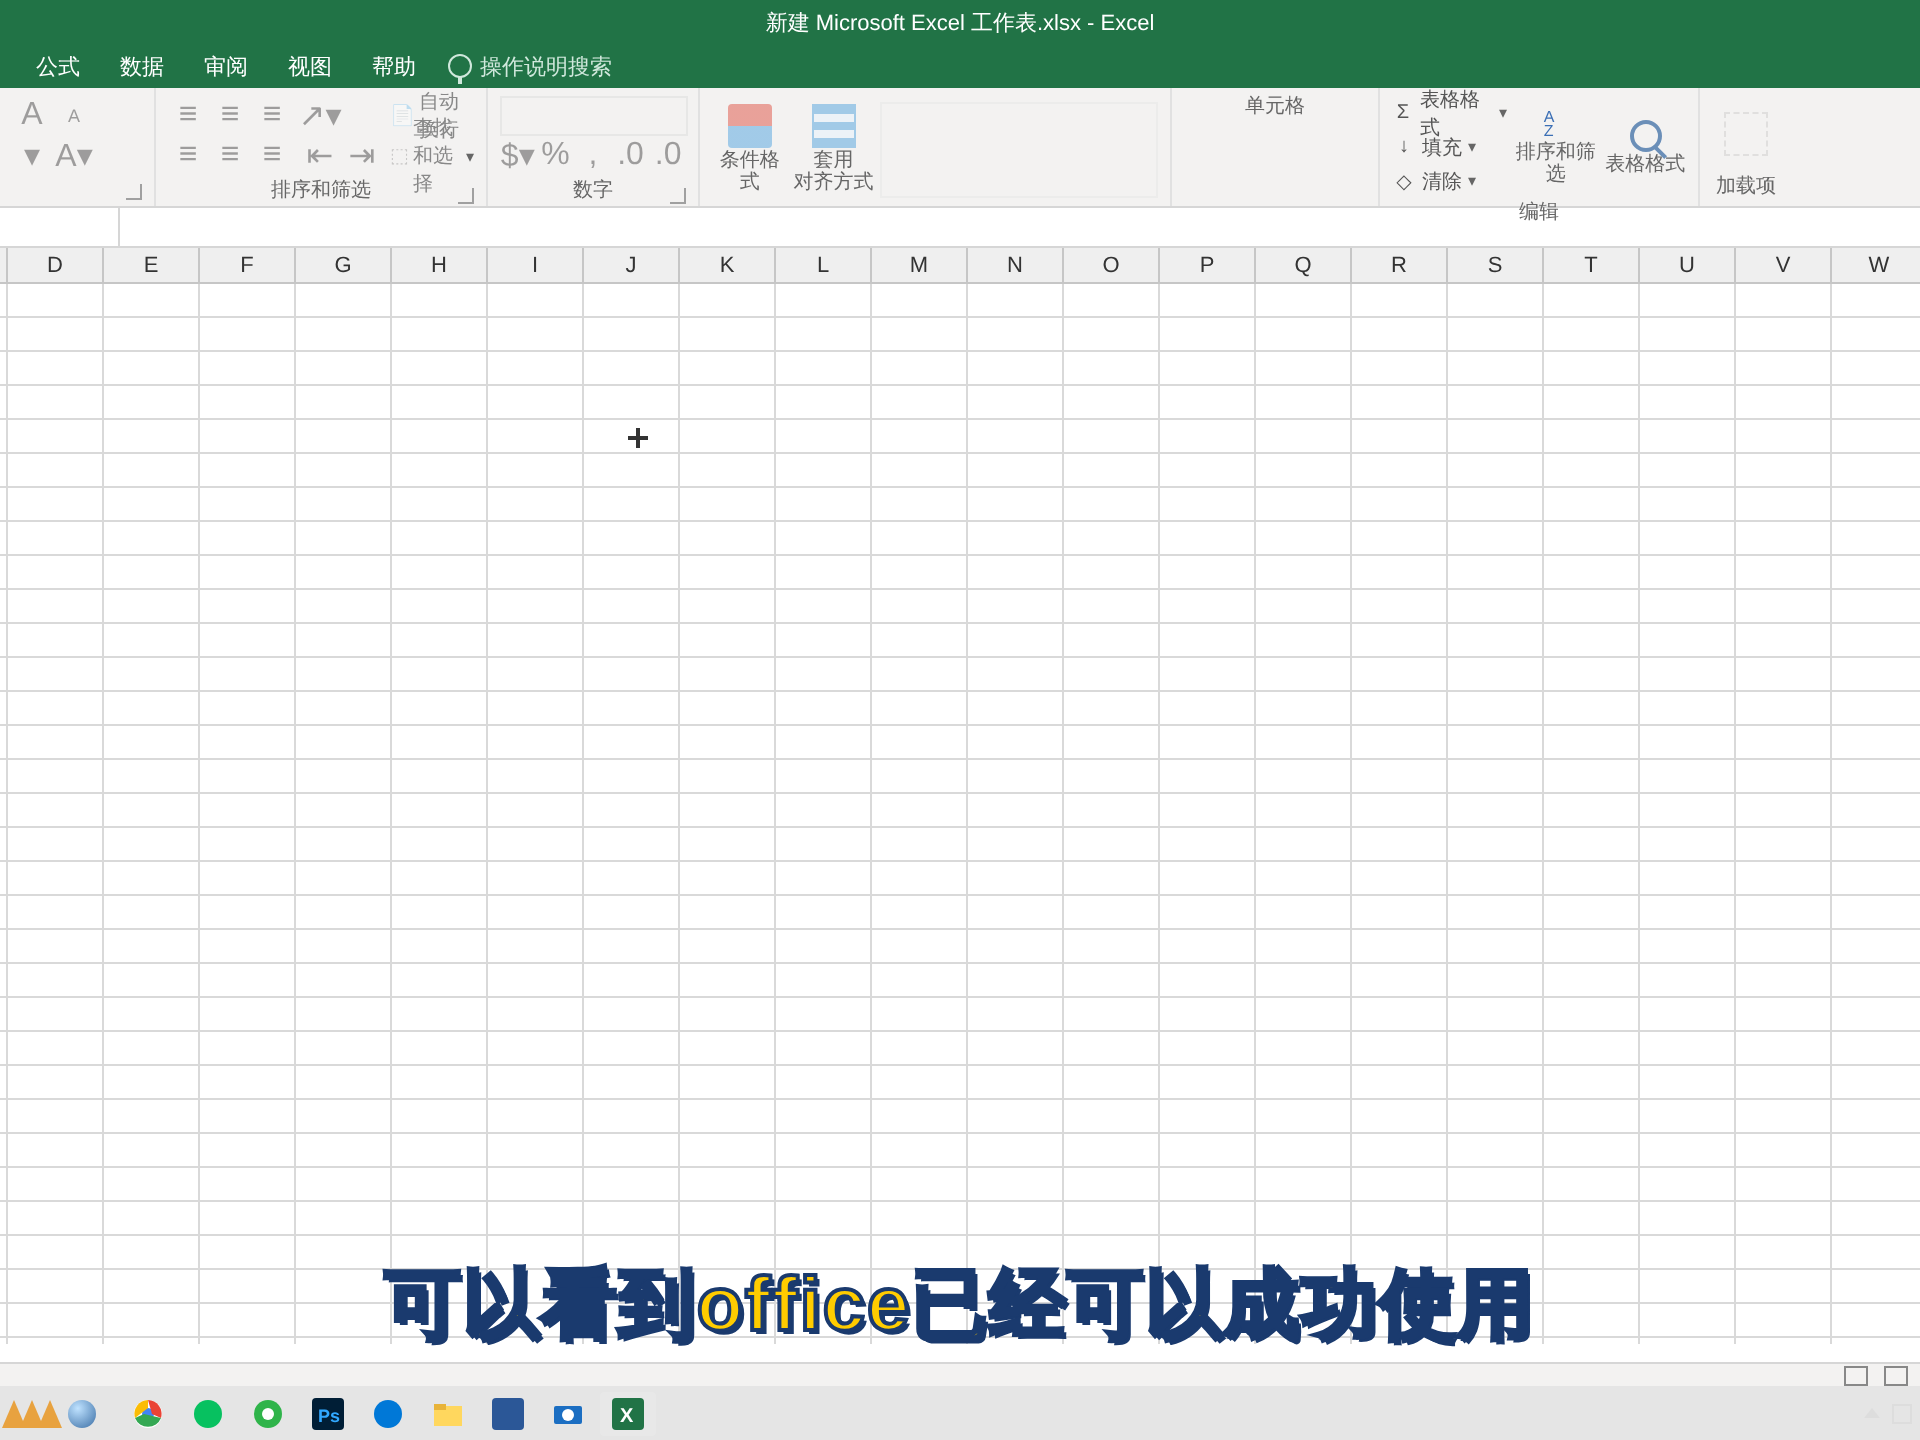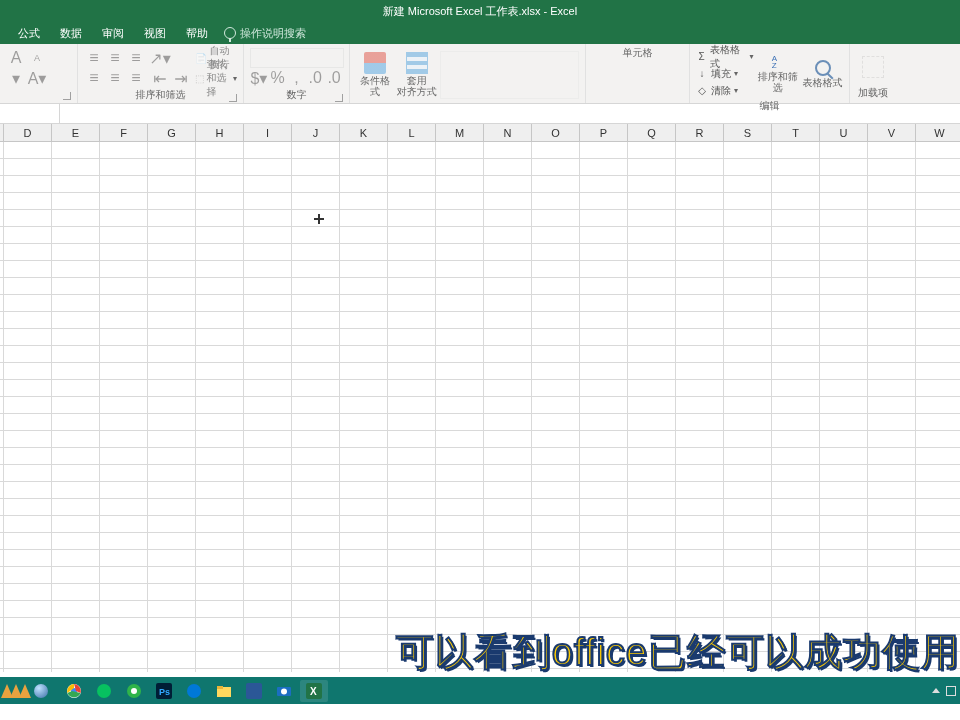--- a/index.html
+++ b/index.html
@@ -48,28 +48,28 @@
 .grid-row { height: 17px; border-bottom: 1px solid #d9d9d9; display: flex; }
 .grid-cell { flex: 0 0 48px; border-right: 1px solid #d9d9d9; }
 .grid-cell.first { flex: 0 0 4px; }
 
 .cursor-cross { position: absolute; left: 314px; top: 72px; width: 10px; height: 10px; pointer-events: none; }
 .cursor-cross::before, .cursor-cross::after { content: ""; position: absolute; background: #333; }
 .cursor-cross::before { left: 4px; top: 0; width: 2px; height: 10px; }
 .cursor-cross::after { top: 4px; left: 0; height: 2px; width: 10px; }
 
 
-.subtitle { position: absolute; bottom: 42px; left: 0; right: 0; text-align: right; font-size: 38px; font-weight: 400; color: #ffcc00; -webkit-text-stroke: 2px #1a3a6e; text-shadow: 2px 2px 0 #1a3a6e; pointer-events: none; letter-spacing: 1px; }
+.subtitle { position: absolute; bottom: 42px; left: 0; right: 0; text-align: center; font-size: 38px; font-weight: 700; color: #ffcc00; -webkit-text-stroke: 2px #1a3a6e; text-shadow: 2px 2px 0 #1a3a6e; pointer-events: none; letter-spacing: 1px; }
 
 
 .statusbar { position: absolute; bottom: 27px; left: 0; right: 0; height: 12px; background: #f3f2f1; border-top: 1px solid #d6d6d6; display: flex; justify-content: flex-end; align-items: center; padding-right: 6px; gap: 8px; }
 .view-btn { width: 12px; height: 10px; border: 1px solid #888; }
 
 
-.taskbar { position: absolute; bottom: 16px; left: 0; right: 0; height: 27px; background: #0f766e; display: flex; align-items: center; padding: 0 4px; gap: 2px; }
+.taskbar { position: absolute; bottom: 0; left: 0; right: 0; height: 27px; background: #e5e5e5; display: flex; align-items: center; padding: 0 4px; gap: 2px; }
 .task-icon { width: 28px; height: 22px; display: flex; align-items: center; justify-content: center; border-radius: 2px; }
 .task-icon.active { background: rgba(255,255,255,0.12); }
 .tray { margin-left: auto; display: flex; align-items: center; gap: 6px; color: #ddd; font-size: 10px; }
 .tray-chevron { width: 0; height: 0; border-left: 4px solid transparent; border-right: 4px solid transparent; border-bottom: 5px solid #ddd; }
 .desk-pile { display: flex; gap: -4px; }
 .cone { width: 0; height: 0; border-left: 6px solid transparent; border-right: 6px solid transparent; border-bottom: 14px solid #e8a23f; margin-left: -3px; }
 .sphere { width: 14px; height: 14px; border-radius: 50%; background: radial-gradient(circle at 35% 30%, #bfe2ff, #3a6ea5); margin-left: 3px; }
 
 
 .ico-sort { width: 16px; height: 16px; position: relative; }

